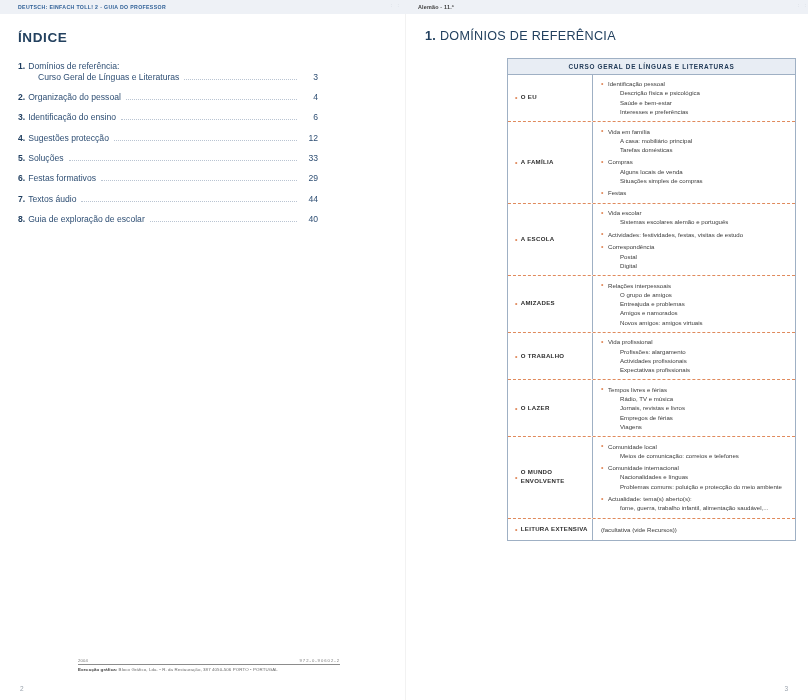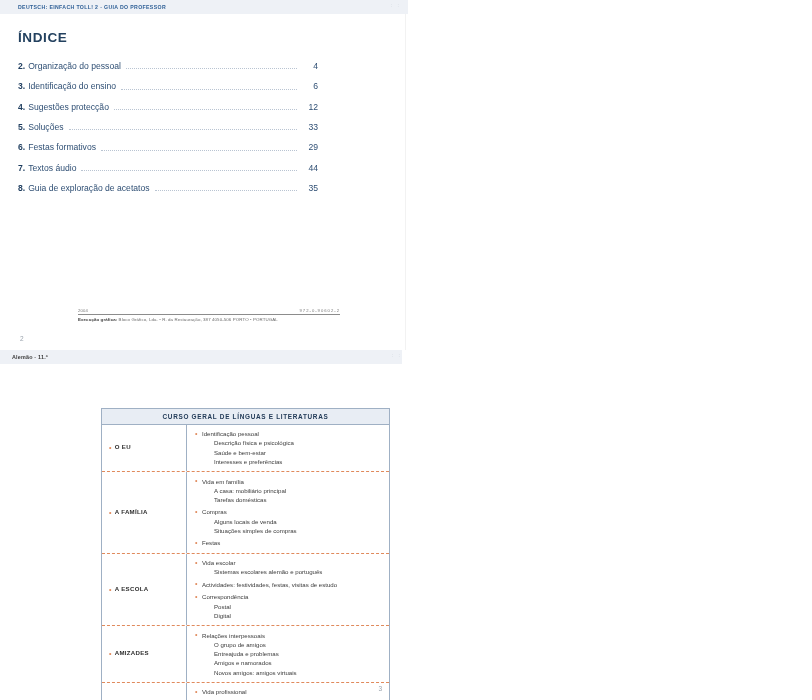--- a/index.html
+++ b/index.html
@@ -12,21 +12,20 @@
     height: 700px;
     font-family: "Liberation Sans", sans-serif;
     color: #22374e;
     overflow: hidden;
     position: relative;
   }
   .spread {
     display: flex;
     width: 812px;
     height: 700px;
-    flex-direction: column;
   }
   .page {
     position: relative;
     width: 406px;
     height: 700px;
     box-sizing: border-box;
     background: #ffffff;
   }
   .page-left { border-right: 1px solid #f2f2f2; }
 
@@ -253,20 +252,30 @@
 
     <div class="runhead runhead-left">
       <span>DEUTSCH: EINFACH TOLL! 2 - GUIA DO PROFESSOR</span>
     </div>
     <div class="corner-marks">: :</div>
 
     <div class="indice-title">ÍNDICE</div>
 
     <div class="toc">
 
+      <div class="toc-row two-line">
+        <span class="line1">
+          <span class="toc-num">1.</span><span class="toc-label">Domínios de referência:</span>
+        </span>
+        <span class="line2">
+          <span class="toc-label">Curso Geral de Línguas e Literaturas</span>
+          <span class="toc-dots"></span>
+          <span class="toc-page">3</span>
+        </span>
+      </div>
 
       <div class="toc-row">
         <span class="toc-num">2.</span>
         <span class="toc-label">Organização do pessoal</span>
         <span class="toc-dots"></span>
         <span class="toc-page">4</span>
       </div>
 
       <div class="toc-row">
         <span class="toc-num">3.</span>
@@ -298,23 +307,23 @@
 
       <div class="toc-row">
         <span class="toc-num">7.</span>
         <span class="toc-label">Textos áudio</span>
         <span class="toc-dots"></span>
         <span class="toc-page">44</span>
       </div>
 
       <div class="toc-row">
         <span class="toc-num">8.</span>
-        <span class="toc-label">Guia de exploração de acetatos</span>
-        <span class="toc-dots"></span>
-        <span class="toc-page">35</span>
+        <span class="toc-label">Guia de exploração de escolar</span>
+        <span class="toc-dots"></span>
+        <span class="toc-page">40</span>
       </div>
 
     </div>
 
     <div class="imprint">
       <div class="imprint-top">
         <span>2004</span>
         <span class="imprint-isbn">972-0-90602-2</span>
       </div>
       <div class="imprint-line"><b>Execução gráfica:</b><span> Bloco Gráfico, Lda. • R. da Restauração, 387  4050-506 PORTO • PORTUGAL</span></div>
@@ -323,20 +332,24 @@
     <div class="folio folio-left">2</div>
   </div>
 
   <div class="page page-right">
 
     <div class="runhead runhead-right">
       <span class="rh-txt">Alemão - 11.º</span>
     </div>
     <div class="corner-marks">: :</div>
 
+    <div class="sec-title">
+      <span class="sec-num">1.</span>
+      <span class="sec-name">DOMÍNIOS DE REFERÊNCIA</span>
+    </div>
 
     <div class="tbl">
 
       <div class="tbl-head">CURSO GERAL DE LÍNGUAS E LITERATURAS</div>
 
       <div class="tbl-row">
         <div class="cell-dom">
           <span class="dot">•</span>
           <span class="dom-label">O EU</span>
         </div>

